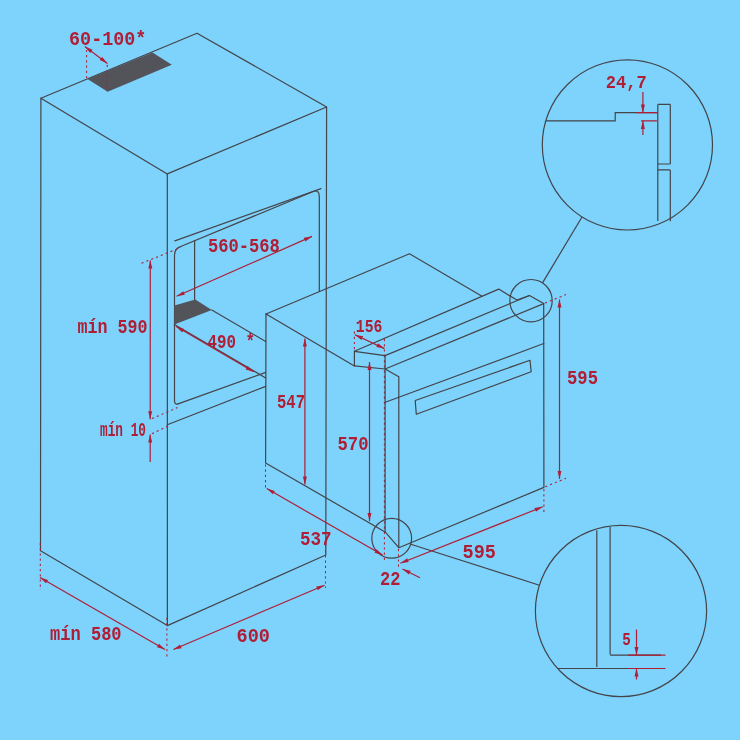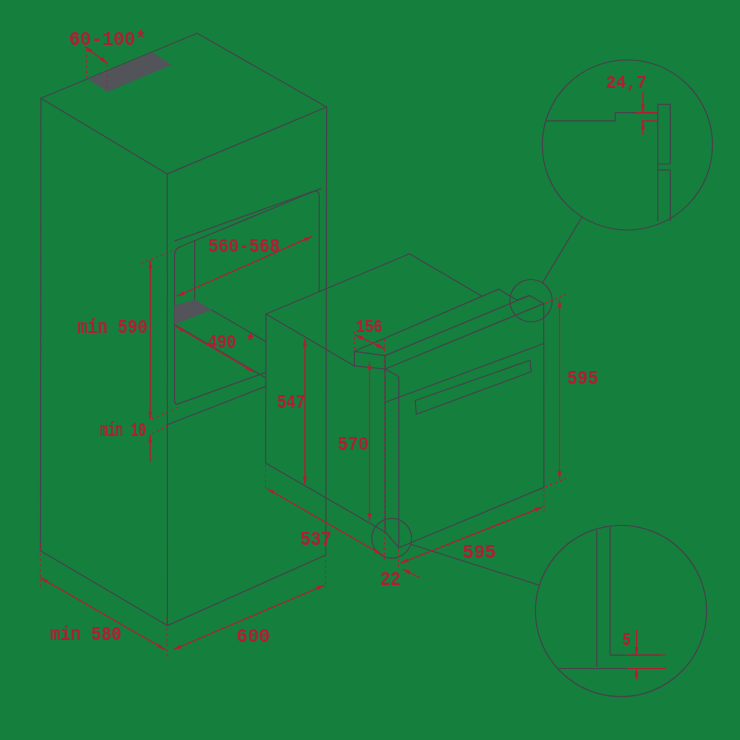--- a/index.html
+++ b/index.html
@@ -1,16 +1,16 @@
 <!DOCTYPE html>
 <html><head>
 <meta charset="utf-8">
 <style>
   html,body{margin:0;padding:0;background:#fff;}
-  #wrap{width:740px;height:740px;position:relative;background:#15803d;overflow:hidden;}
+  #wrap{width:740px;height:740px;position:relative;background:#7dd3fc;overflow:hidden;}
   svg{display:block;}
   text{font-family:"Liberation Mono", monospace; fill:#b01e36;}
 </style>
 </head>
 <body>
 <div id="wrap">
 <svg width="740" height="740" viewBox="0 0 740 740">
 <defs>
   <marker id="ah" viewBox="0 0 9 5" refX="8.4" refY="2.5" markerWidth="9" markerHeight="5" orient="auto-start-reverse" markerUnits="userSpaceOnUse">
     <path d="M0.3,0.5 L8.4,2.5 L0.3,4.5 Z" fill="#b01e36"></path>

